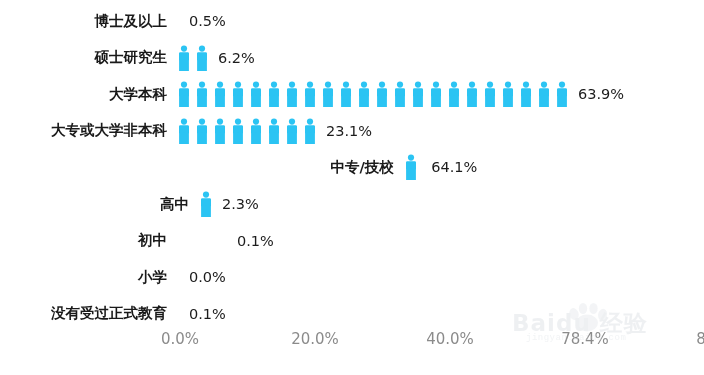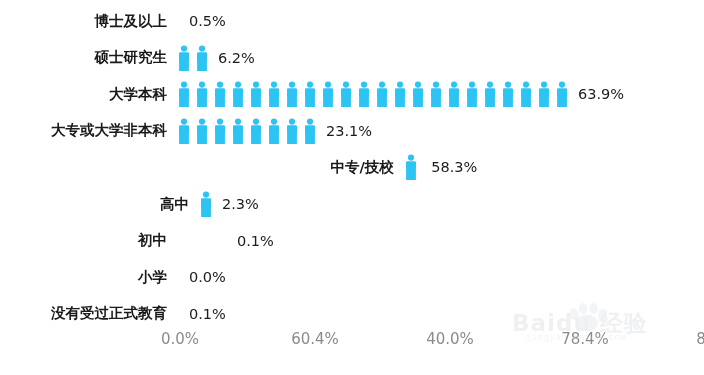--- a/index.html
+++ b/index.html
@@ -495,21 +495,21 @@
             <svg width="18" height="26" viewBox="0 0 18 26">
               <g fill="#6FD9F8">
                 <circle cx="9" cy="3.6" r="3.1"></circle>
                 <path d="M4.0 8.4 C4.0 7.6 4.7 7.2 5.5 7.2 L12.5 7.2 C13.3 7.2 14.0 7.6 14.0 8.4 L14.0 15.2 L11.0 15.2 L11.0 26 L7.0 26 L7.0 15.2 L4.0 15.2 Z"></path>
                 <rect x="4.1" y="14.4" width="4.2" height="11.6"></rect>
                 <rect x="9.7" y="14.4" width="4.2" height="11.6"></rect>
               </g>
             </svg>
           </span>
         </div>
-        <div class="value-label">58.3%</div>
+        <div class="value-label">64.1%</div>
       </div>
       <div class="chart-row" style="top: 187px; margin-left: 22px;">
         <div class="cat-label">高中</div>
         <div class="icons-wrap">
           <span class="figure">
             <svg width="18" height="26" viewBox="0 0 18 26">
               <g fill="#2BC4F3">
                 <circle cx="9" cy="3.6" r="3.1"></circle>
                 <path d="M4.0 8.4 C4.0 7.6 4.7 7.2 5.5 7.2 L12.5 7.2 C13.3 7.2 14.0 7.6 14.0 8.4 L14.0 15.2 L11.0 15.2 L11.0 26 L7.0 26 L7.0 15.2 L4.0 15.2 Z"></path>
                 <rect x="4.1" y="14.4" width="4.2" height="11.6"></rect>
@@ -532,21 +532,21 @@
       </div>
       <div class="chart-row" style="top: 296.8px;">
         <div class="cat-label">没有受过正式教育</div>
         <div class="icons-wrap"></div>
         <div class="value-label" style="padding-left: 14px;">0.1%</div>
       </div>
     </div>
 
   <div class="axis">
       <div class="axis-tick" style="left: 180px;">0.0%</div>
-      <div class="axis-tick" style="left: 315px;">60.4%</div>
+      <div class="axis-tick" style="left: 315px;">20.0%</div>
       <div class="axis-tick" style="left: 450px;">40.0%</div>
       <div class="axis-tick" style="left: 585px;">78.4%</div>
       <div class="axis-tick" style="left: 720px;">80.0%</div>
     </div>
 
   <div class="watermark">
     <svg class="wm-paw" width="46" height="30" viewBox="0 0 46 30">
       <ellipse cx="23" cy="21" rx="11" ry="8.5" fill="#e3e7eb"></ellipse>
       <ellipse cx="10" cy="12" rx="4.6" ry="6" fill="#e3e7eb" transform="rotate(-18 10 12)"></ellipse>
       <ellipse cx="19" cy="6.5" rx="4.2" ry="5.6" fill="#e3e7eb"></ellipse>

